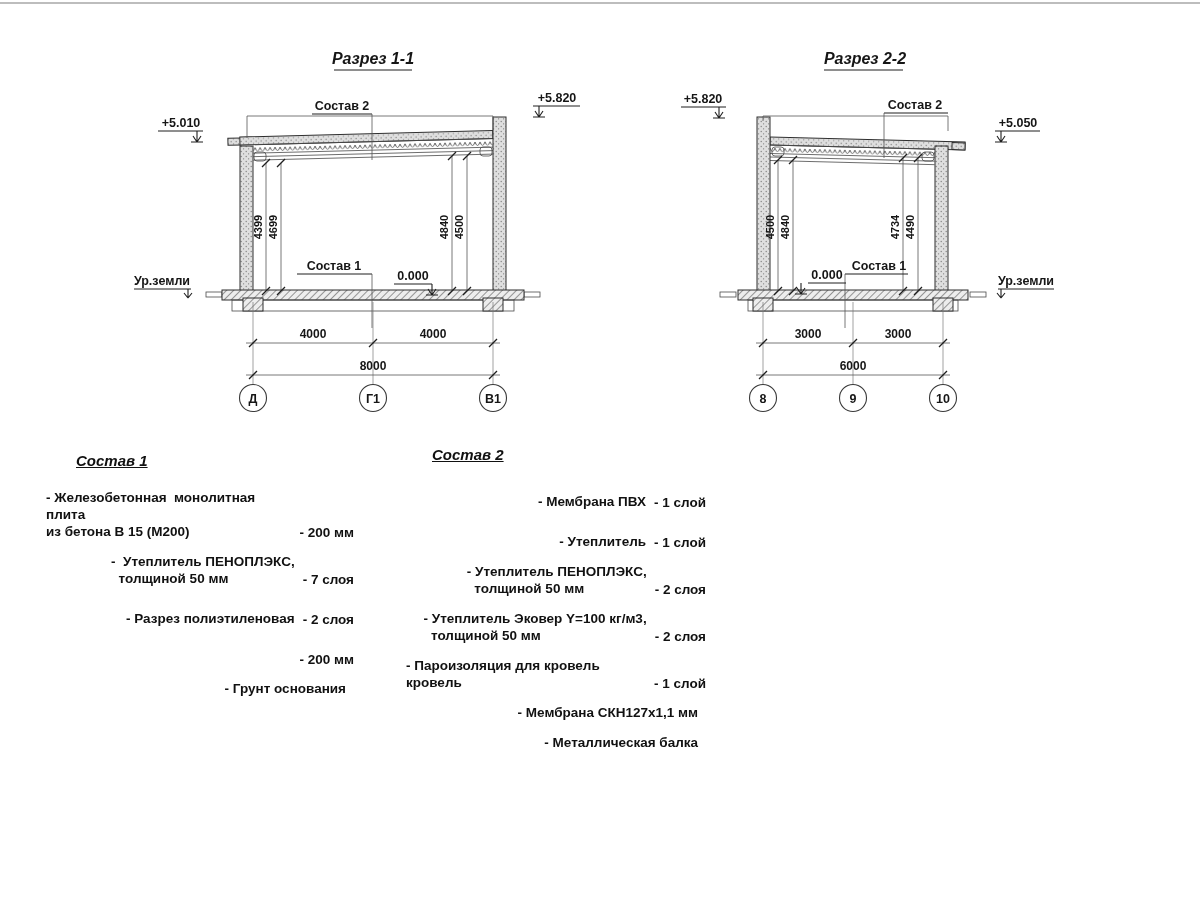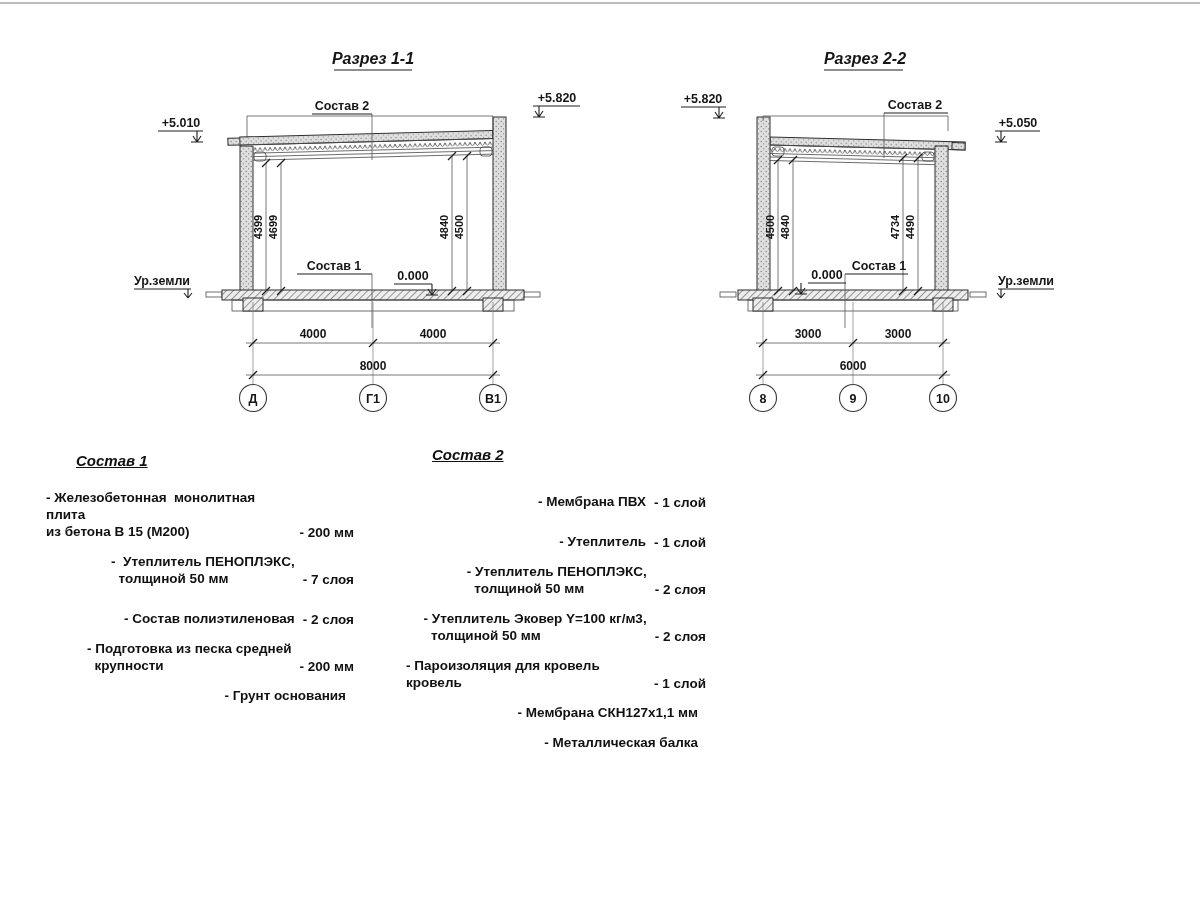--- a/index.html
+++ b/index.html
@@ -262,26 +262,24 @@
       <div class="itxt">- Железобетонная  монолитная плита
 из бетона В 15 (М200)</div>
       <div class="iqty">- 200 мм</div>
     </div>
     <div class="row">
       <div class="itxt">-  Утеплитель ПЕНОПЛЭКС,
   толщиной 50 мм</div>
       <div class="iqty">- 7 слоя</div>
     </div>
     <div class="row">
-      <div class="itxt">- Состав полиэтиленовая</div>
+      <div class="itxt">- Разрез полиэтиленовая</div>
       <div class="iqty">-  2 слоя</div>
     </div>
     <div class="row">
-      <div class="itxt">- Подготовка из песка средней
-  крупности</div>
       <div class="iqty">- 200 мм</div>
     </div>
     <div class="row">
       <div class="itxt">- Грунт основания</div>
       <div class="iqty"></div>
     </div>
   </div>
 
   <div class="legend" style="left:406px;top:446px;width:300px;">
     <div class="ltitle" style="margin-left:26px;">Состав 2</div>

